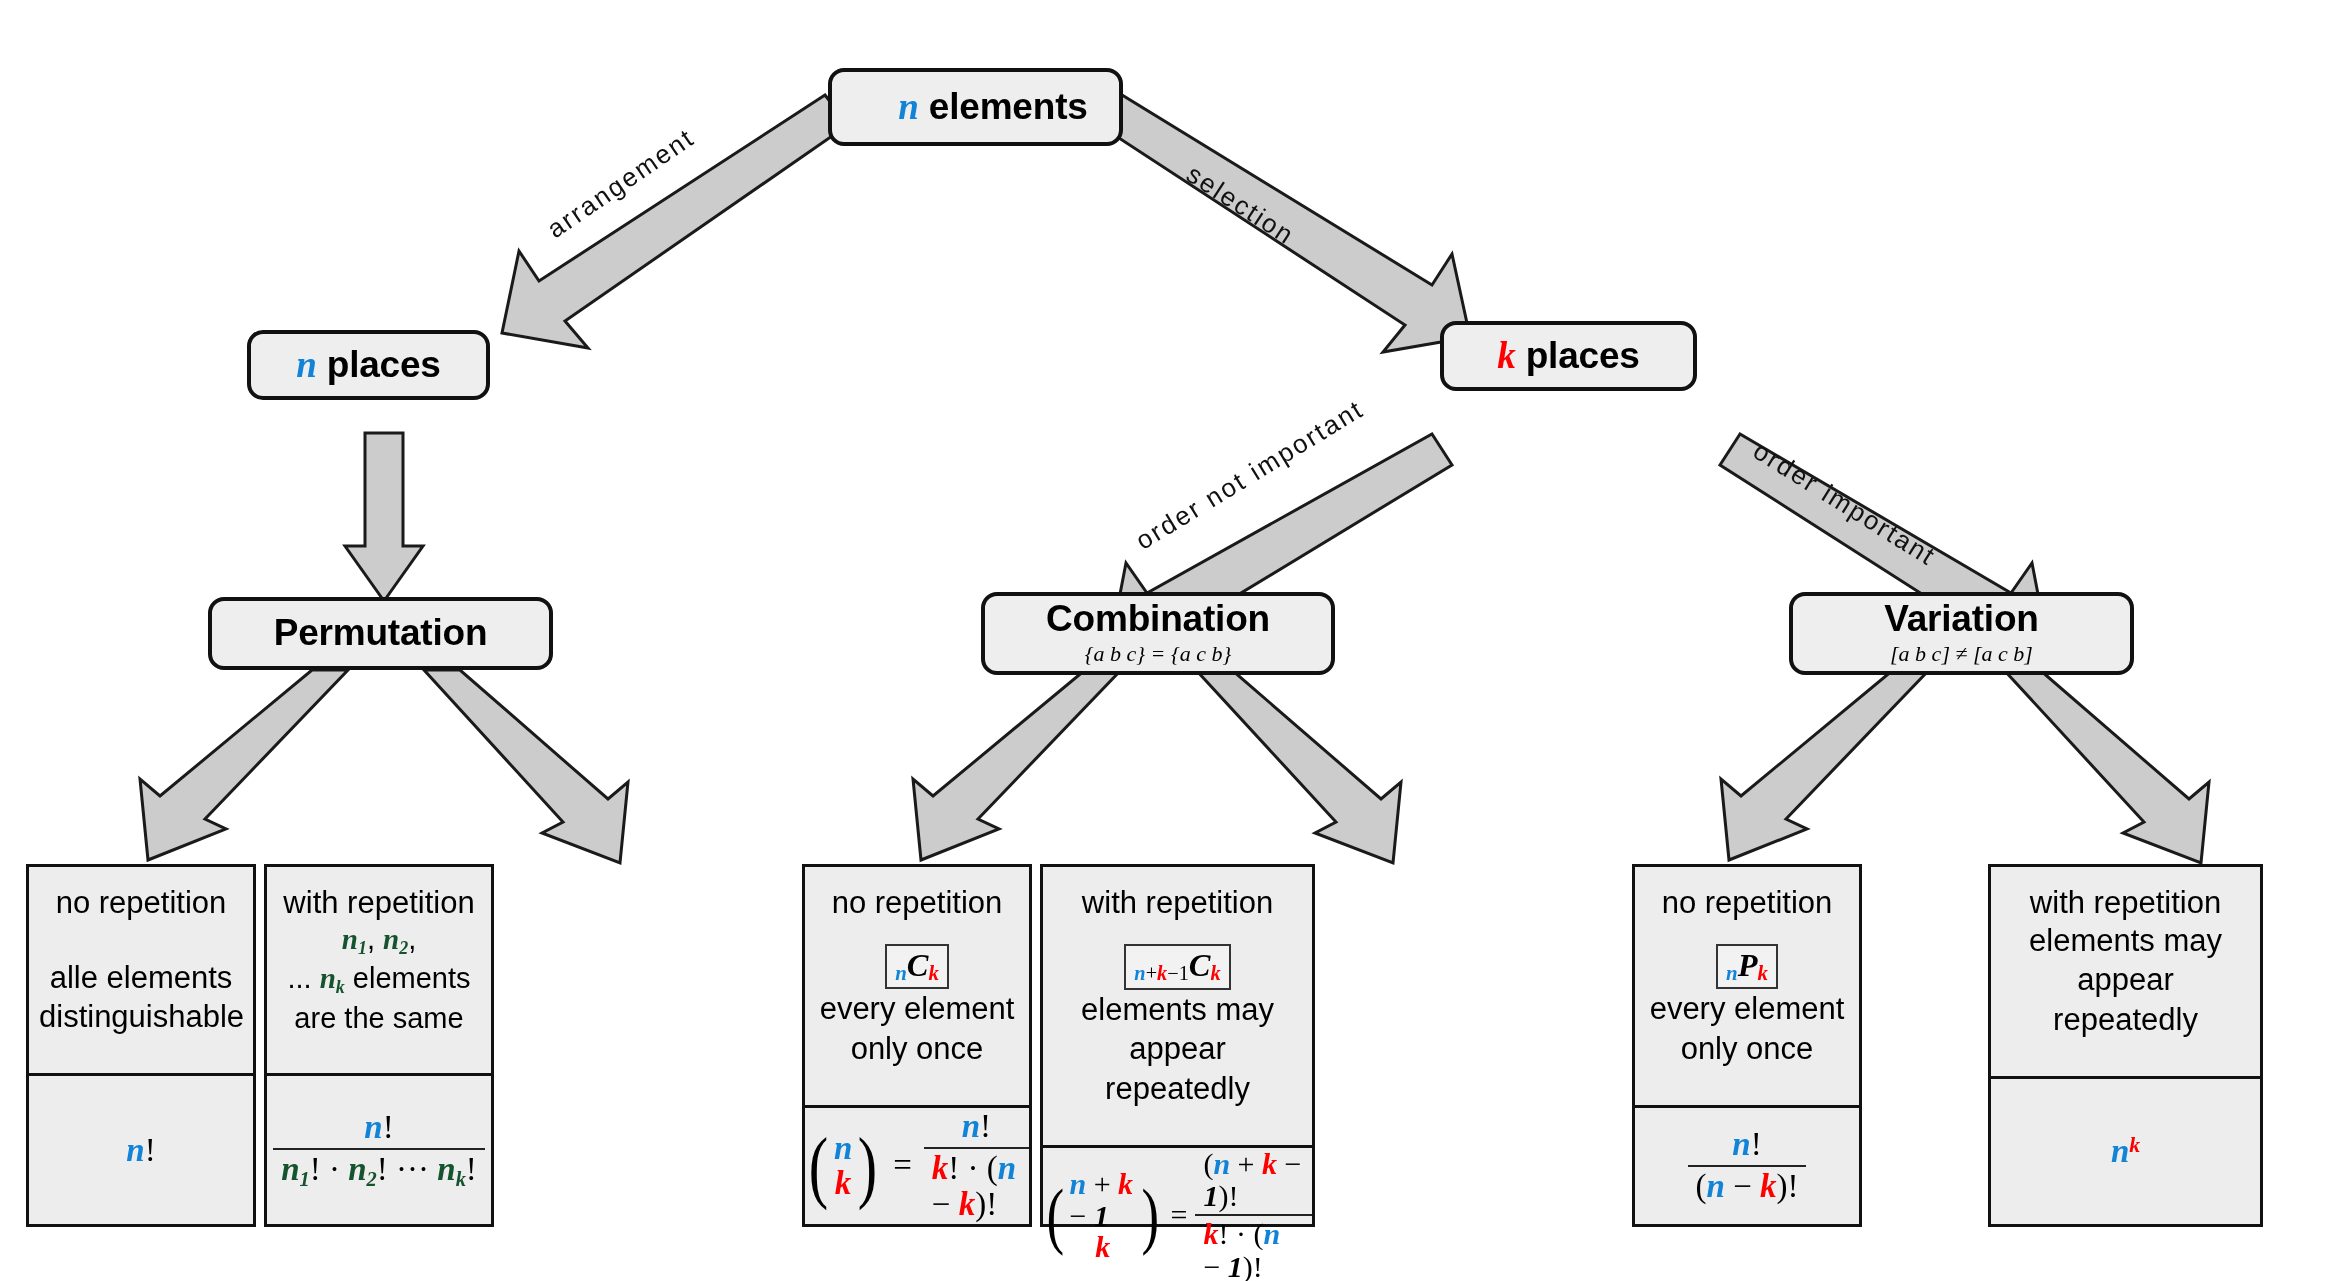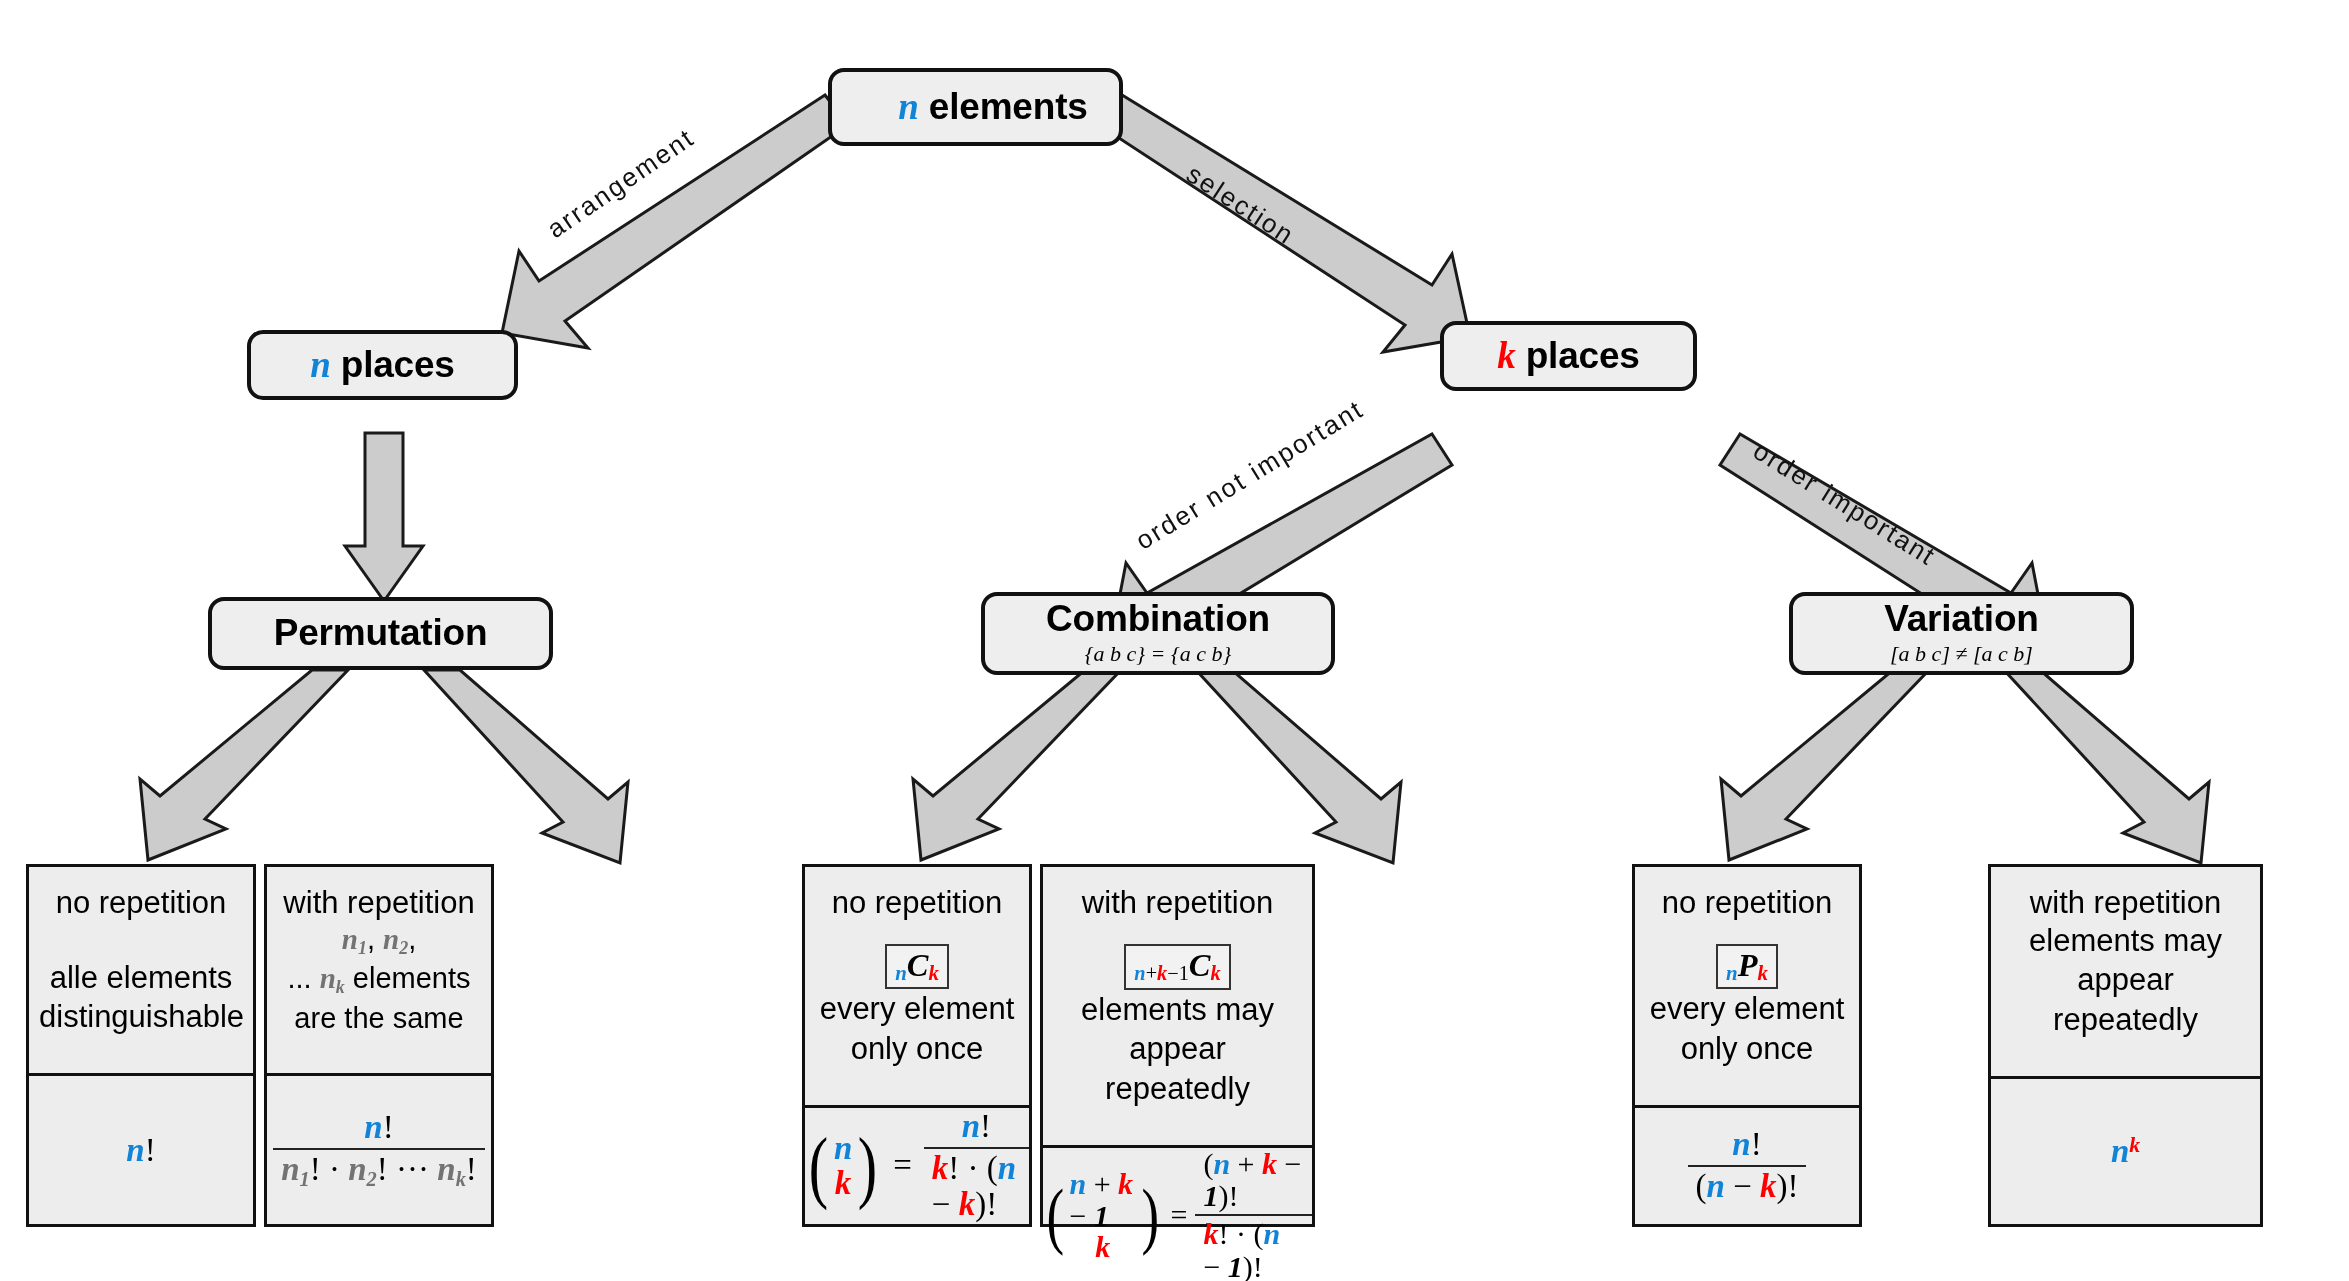--- a/index.html
+++ b/index.html
@@ -96,21 +96,21 @@
     align-items:center;
     justify-content:center;
     font-family:"Liberation Serif", serif;
     font-size:33px;
   }
 
   
   .mi{font-family:"Liberation Serif", serif;font-style:italic;font-weight:bold;}
   .blue{color:#1184d8;}
   .red{color:#ff0000;}
-  .green{color:#737373;}
+  .green{color:#14532d;}
   .blk{color:#000;}
   sub.ms{font-size:.62em;font-style:italic;font-weight:bold;vertical-align:-0.30em;}
   sup.ms{font-size:.66em;font-style:italic;font-weight:bold;vertical-align:0.45em;}
 
   .frac{display:inline-flex;flex-direction:column;align-items:center;vertical-align:middle;line-height:1.08;}
   .frac .num{padding:0 8px 2px;}
   .frac .den{padding:2px 8px 0;border-top:2px solid #222;}
   .eqrow{display:inline-flex;align-items:center;gap:12px;}
   .binom{display:inline-flex;align-items:center;font-family:"Liberation Serif", serif;}
   .binom .par{font-size:2.45em;font-weight:300;line-height:.78;transform:scaleX(.72);}
@@ -189,21 +189,21 @@
 
   <div class="elabel" style="left:1742px;top:455px;transform:rotate(32deg) translate(0,-26px);">order important</div>
 
   <div class="node" style="left:828px;top:68px;width:295px;height:78px;padding-left:35px;">
     <div class="title">
       <span class="mi blue">n</span>
       <span>elements</span>
     </div>
   </div>
 
-  <div class="node" style="left:247px;top:330px;width:271px;height:70px;">
+  <div class="node" style="left:247px;top:330px;width:243px;height:70px;">
     <div class="title">
       <span class="mi blue">n</span>
       <span>places</span>
     </div>
   </div>
 
   <div class="node" style="left:1440px;top:321px;width:257px;height:70px;">
     <div class="title">
       <span class="mi red">k</span>
       <span>places</span>

